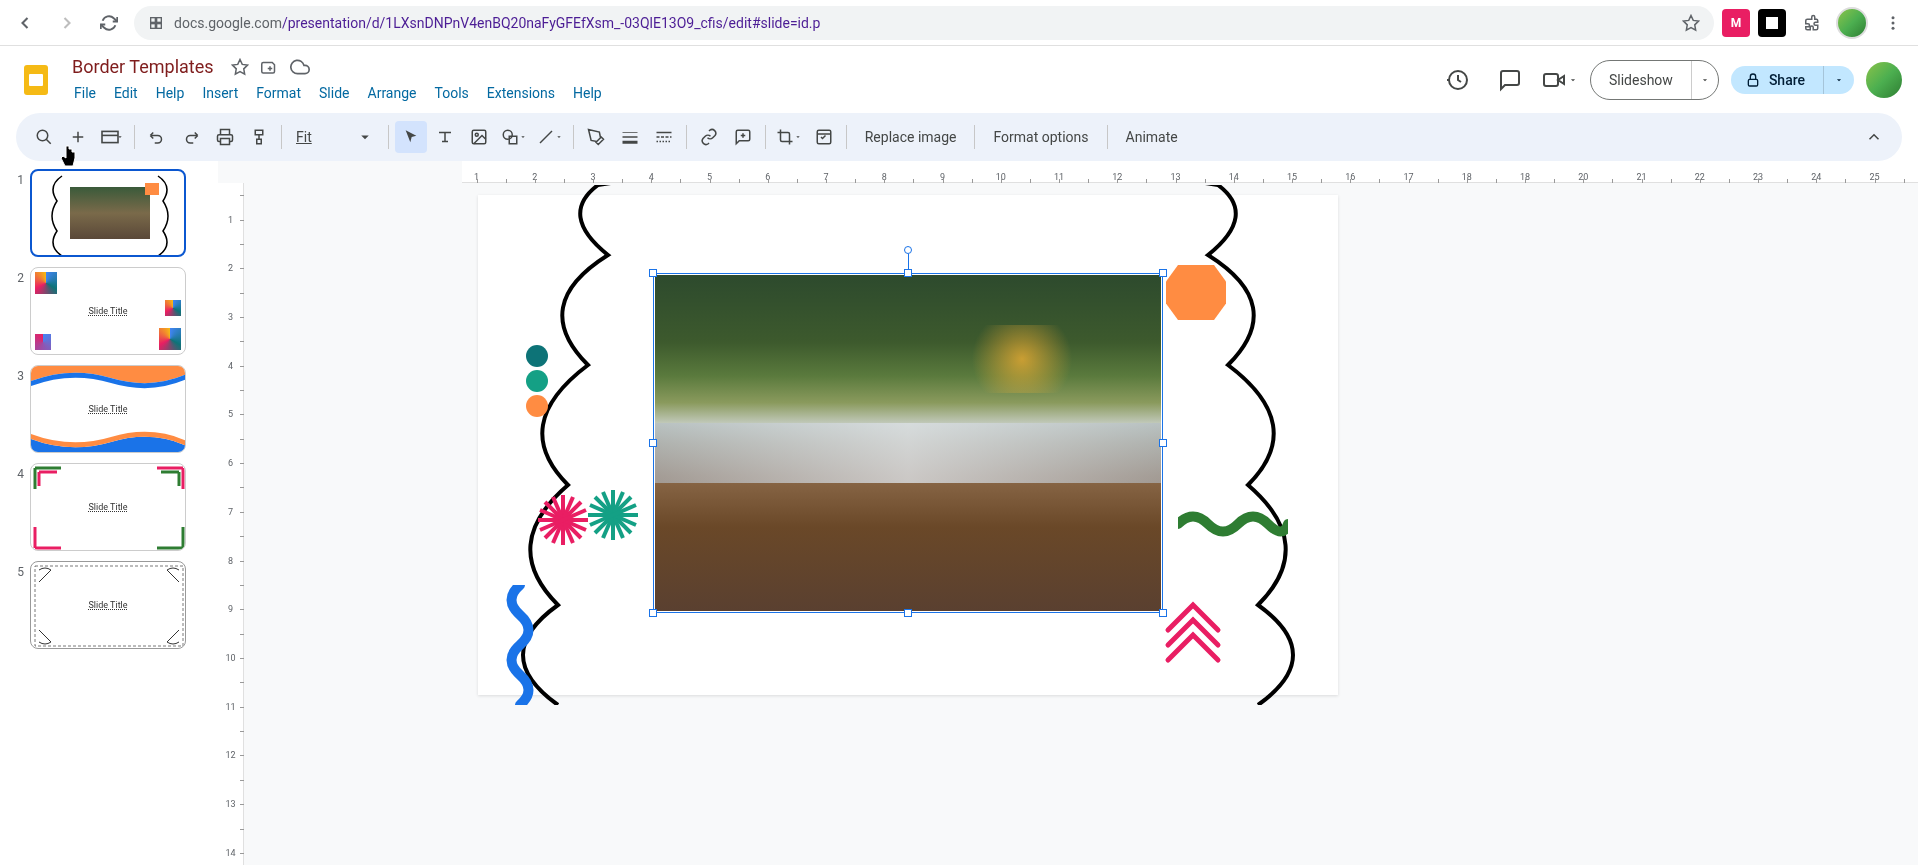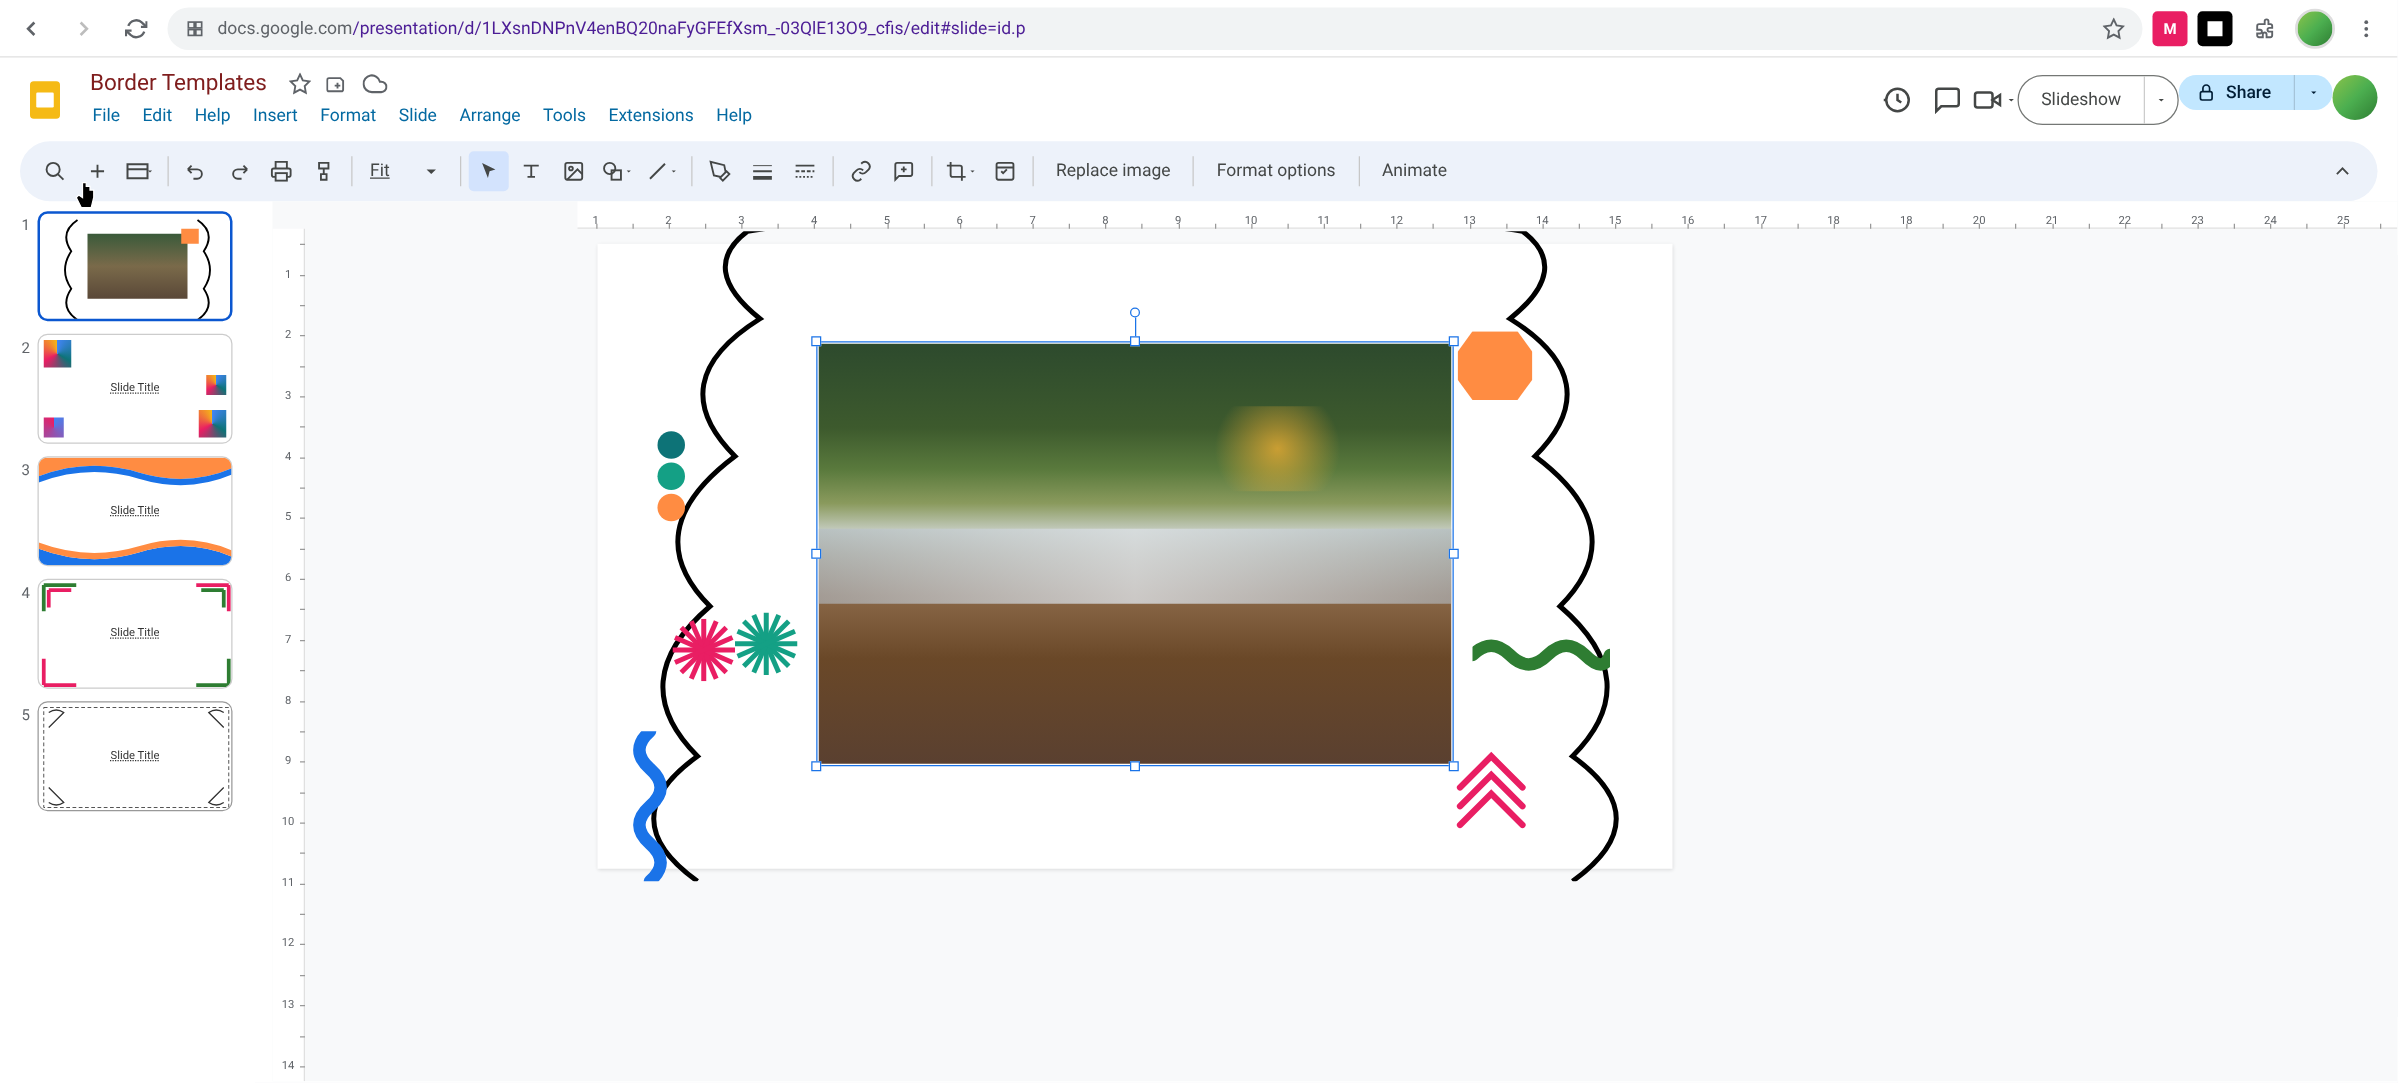--- a/index.html
+++ b/index.html
@@ -19,36 +19,36 @@
 
 
 .app-header { display: flex; align-items: center; padding: 8px 16px 0 16px; gap: 10px; }
 .logo { width: 40px; height: 40px; display: flex; align-items: center; justify-content: center; }
 .title-block { flex: 1; }
 .title-row { display: flex; align-items: center; gap: 10px; }
 .doc-title { font-size: 18px; color: #7f1d1d; padding: 2px 6px; }
 .title-icon { color: #5f6368; width: 20px; height: 20px; display: flex; align-items: center; justify-content: center; }
 .menu-bar { display: flex; gap: 2px; padding-top: 2px; }
 .menu-item { padding: 4px 8px; font-size: 14px; color: #0369a1; border-radius: 4px; cursor: pointer; }
-.header-actions { display: flex; }
+.header-actions { display: flex; align-items: center; gap: 12px; }
 .hdr-btn { width: 40px; height: 40px; display: flex; align-items: center; justify-content: center; color: #444746; border-radius: 50%; cursor: pointer; }
 .slideshow-btn { display: flex; align-items: center; border: 1px solid #747775; border-radius: 20px; height: 40px; }
 .slideshow-main { padding: 0 18px; font-size: 14px; color: #444746; border-right: 1px solid #ccc; height: 100%; display: flex; align-items: center; }
 .slideshow-drop { padding: 0 8px; color: #444746; }
 .share-btn { display: flex; align-items: center; background: #c2e7ff; border-radius: 20px; height: 28px; }
 .share-main { padding: 0 18px 0 14px; font-size: 14px; color: #001d35; display: flex; align-items: center; gap: 8px; font-weight: 500; }
 .share-drop { padding: 0 10px; color: #001d35; border-left: 1px solid rgba(0,0,0,0.15); height: 100%; display: flex; align-items: center; }
 .profile-avatar { width: 36px; height: 36px; border-radius: 50%; background: linear-gradient(135deg, #8bc34a, #4caf50, #2e7d32); }
 
 
 .toolbar { height: 48px; margin: 8px 16px 0 16px; background: #edf2fa; border-radius: 24px; display: flex; align-items: center; padding: 0 12px; gap: 2px; }
 .tb-btn { min-width: 32px; height: 32px; display: flex; align-items: center; justify-content: center; border-radius: 4px; color: #444746; cursor: pointer; padding: 0 4px; }
 .tb-btn.active { background: #d3e3fd; }
 .tb-sep { width: 1px; height: 24px; background: #c7c7c7; margin: 0 4px; }
-.tb-zoom { display: flex; align-items: center; gap: 0; font-size: 14px; color: #444746; padding: 0 8px; text-decoration: underline; }
+.tb-zoom { display: flex; align-items: center; gap: 20px; font-size: 14px; color: #444746; padding: 0 8px; text-decoration: underline; }
 .tb-text-btn { padding: 0 12px; font-size: 14px; color: #444746; cursor: pointer; }
 .tb-spacer { flex: 1; }
 
 
 .main { display: flex; height: calc(866px - 46px - 60px - 56px); }
 .sidebar { width: 218px; padding: 8px 6px; overflow-y: auto; position: relative; }
 .slide-row { display: flex; align-items: flex-start; gap: 6px; margin-bottom: 10px; }
 .slide-num { width: 18px; text-align: right; font-size: 12px; color: #5f6368; padding-top: 4px; }
 .thumb { width: 156px; height: 88px; border: 1px solid #ccc; border-radius: 8px; background: #fff; position: relative; overflow: hidden; display: flex; align-items: center; justify-content: center; }
 .thumb.active { border: 2px solid #0b57d0; }

